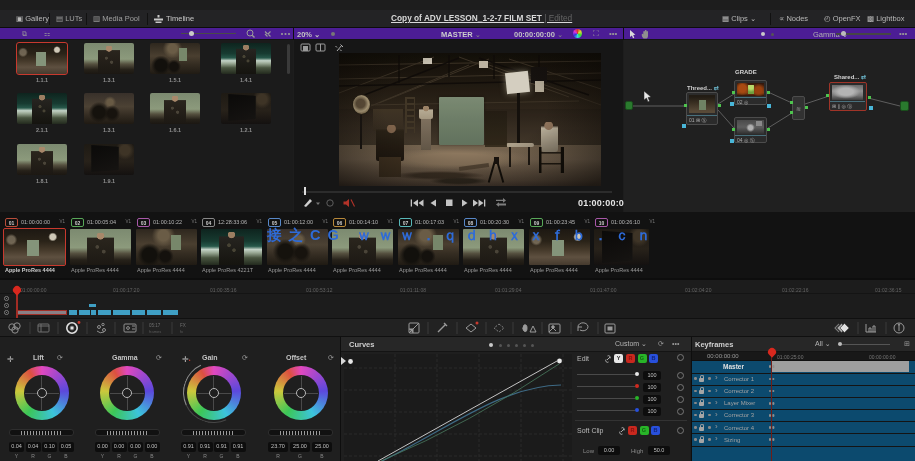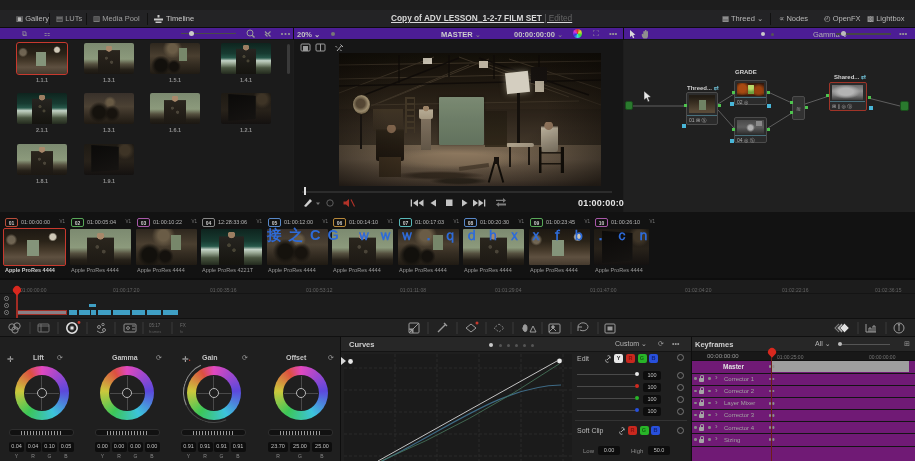--- a/index.html
+++ b/index.html
@@ -110,21 +110,21 @@
   <div class="abs" style="left:86px;top:3px;width:1px;height:12px;background:#111;"></div>
   <div class="txt" style="left:93px;top:4px;font-size:7.5px;color:#a0a0a0;">▥ Media Pool</div>
   <div class="abs" style="left:147px;top:3px;width:1px;height:12px;background:#111;"></div>
   <svg class="abs" style="left:154px;top:4.5px;" width="9" height="9" fill="#c8c8c8">
         <rect x="3.5" y="0" width="2" height="2.5"></rect>
         <rect x="0" y="3.5" width="9" height="2"></rect>
         <rect x="1.5" y="6.5" width="6" height="1.5"></rect>
       </svg>
   <div class="txt" style="left:166px;top:4px;font-size:7.5px;color:#c8c8c8;">Timeline</div>
   <div class="txt" style="left:391px;top:3px;font-size:8.3px;font-weight:bold;color:#d9d9d9;text-decoration:underline;">Copy of ADV LESSON_1-2-7 FILM SET <span style="color:#666;font-weight:normal;">| Edited</span></div>
-  <div class="txt" style="left:722px;top:4px;font-size:7.5px;color:#b9b9b9;">▦ Threed ⌄</div>
+  <div class="txt" style="left:722px;top:4px;font-size:7.5px;color:#b9b9b9;">▦ Clips ⌄</div>
   <div class="abs" style="left:770px;top:3px;width:1px;height:12px;background:#111;"></div>
   <div class="txt" style="left:779px;top:4px;font-size:7.5px;color:#b9b9b9;">∝ Nodes</div>
   <div class="txt" style="left:824px;top:4px;font-size:7.5px;color:#b9b9b9;">◴ OpenFX</div>
   <div class="txt" style="left:867px;top:4px;font-size:7.5px;color:#b9b9b9;">▩ Lightbox</div>
 </div>
 
 <div class="abs" style="left:0;top:28px;width:915px;height:12px;background:#4c1d95;border-bottom:1px solid #141414;">
   <div class="txt" style="left:22px;top:2px;font-size:7px;color:#999;">⧉</div>
   <div class="txt" style="left:44px;top:2px;font-size:7px;color:#999;">⚏</div>
   <div class="abs" style="left:181px;top:5px;width:55px;height:1px;background:#4a4a4a;"></div>
@@ -674,21 +674,21 @@
       </svg>
   <div class="cbtn" style="left:287px;top:89px;background:#c9281e;color:#811;">R</div>
   <div class="cbtn" style="left:298.5px;top:89px;background:#28b428;color:#161;">G</div>
   <div class="cbtn" style="left:310px;top:89px;background:#2850dc;color:#127;">B</div>
   <div class="crst" style="top:90px;"></div>
   <div class="txt" style="left:242px;top:111px;font-size:6px;color:#8a8a8a;">Low</div>
   <div class="abs" style="left:257px;top:109px;width:22px;height:9px;background:#0d0d0d;border-radius:2px;font-size:5.5px;color:#c0c0c0;text-align:center;line-height:9px;">0.00</div>
   <div class="txt" style="left:290px;top:111px;font-size:6px;color:#8a8a8a;">High</div>
   <div class="abs" style="left:307px;top:109px;width:22px;height:9px;background:#0d0d0d;border-radius:2px;font-size:5.5px;color:#c0c0c0;text-align:center;line-height:9px;">50.0</div>
 </div>
-<div class="abs" id="keys" style="left:691px;top:337px;width:224px;height:124px;background:#701a75;border-left:1px solid #0e0e0e;">
+<div class="abs" id="keys" style="left:691px;top:337px;width:224px;height:124px;background:#0c4a6e;border-left:1px solid #0e0e0e;">
   <div class="abs" style="left:0;top:0;width:224px;height:15px;background:#272727;border-bottom:1px solid #141414;">
     <div class="txt" style="left:3px;top:3px;font-size:7.5px;font-weight:bold;color:#cfcfcf;">Keyframes</div>
     <div class="txt" style="left:123px;top:3px;font-size:7px;color:#b5b5b5;">All ⌄</div>
     <div class="abs" style="left:146px;top:7px;width:52px;height:1px;background:#555;"></div>
     <div class="abs" style="left:146px;top:5px;width:4px;height:4px;border-radius:50%;background:#bbb;"></div>
     <div class="txt" style="left:212px;top:3px;font-size:7px;color:#999;">⊞</div>
   </div>
 
   <div class="abs" style="left:0;top:15px;width:224px;height:9px;background:#181818;border-bottom:1px solid #101010;">
     <div class="txt" style="left:15px;top:1px;font-size:6px;color:#9a9a9a;">00:00:00:00</div>

